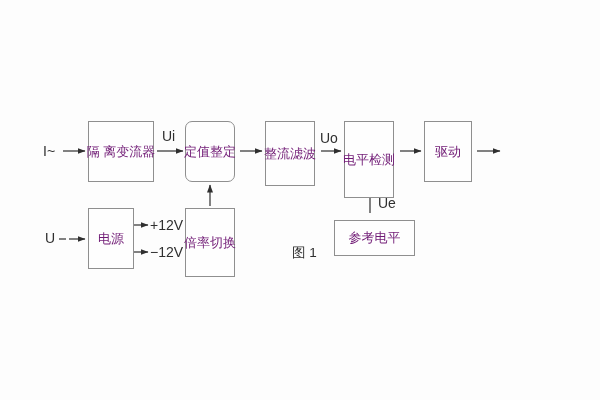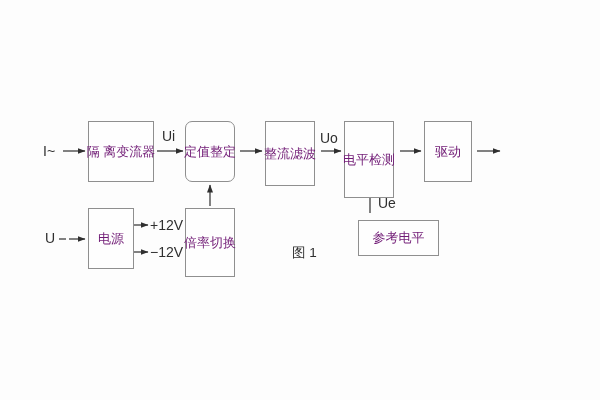--- a/index.html
+++ b/index.html
@@ -73,21 +73,21 @@
 
   <div class="box" style="left:88px;top:208px;width:46px;height:61px;">
     <span class="l">电源</span>
   </div>
 
   <div class="box" style="left:185px;top:208px;width:50px;height:69px;">
     <span class="l">倍率</span>
     <span class="l">切换</span>
   </div>
 
-  <div class="box" style="left:334px;top:220px;width:81px;height:36px;row-gap:0;margin-left:24px;">
+  <div class="box" style="left:334px;top:220px;width:81px;height:36px;row-gap:0;">
     <span class="l">参考电平</span>
   </div>
 
   <span class="lbl" style="left:43px;top:144px;">I~</span>
   <span class="lbl" style="left:45px;top:231px;">U</span>
   <span class="lbl" style="left:162px;top:129px;">Ui</span>
   <span class="lbl" style="left:320px;top:131px;">Uo</span>
   <span class="lbl" style="left:378px;top:196px;">Ue</span>
   <span class="lbl" style="left:150px;top:218px;">+12V</span>
   <span class="lbl" style="left:150px;top:245px;">−12V</span>

